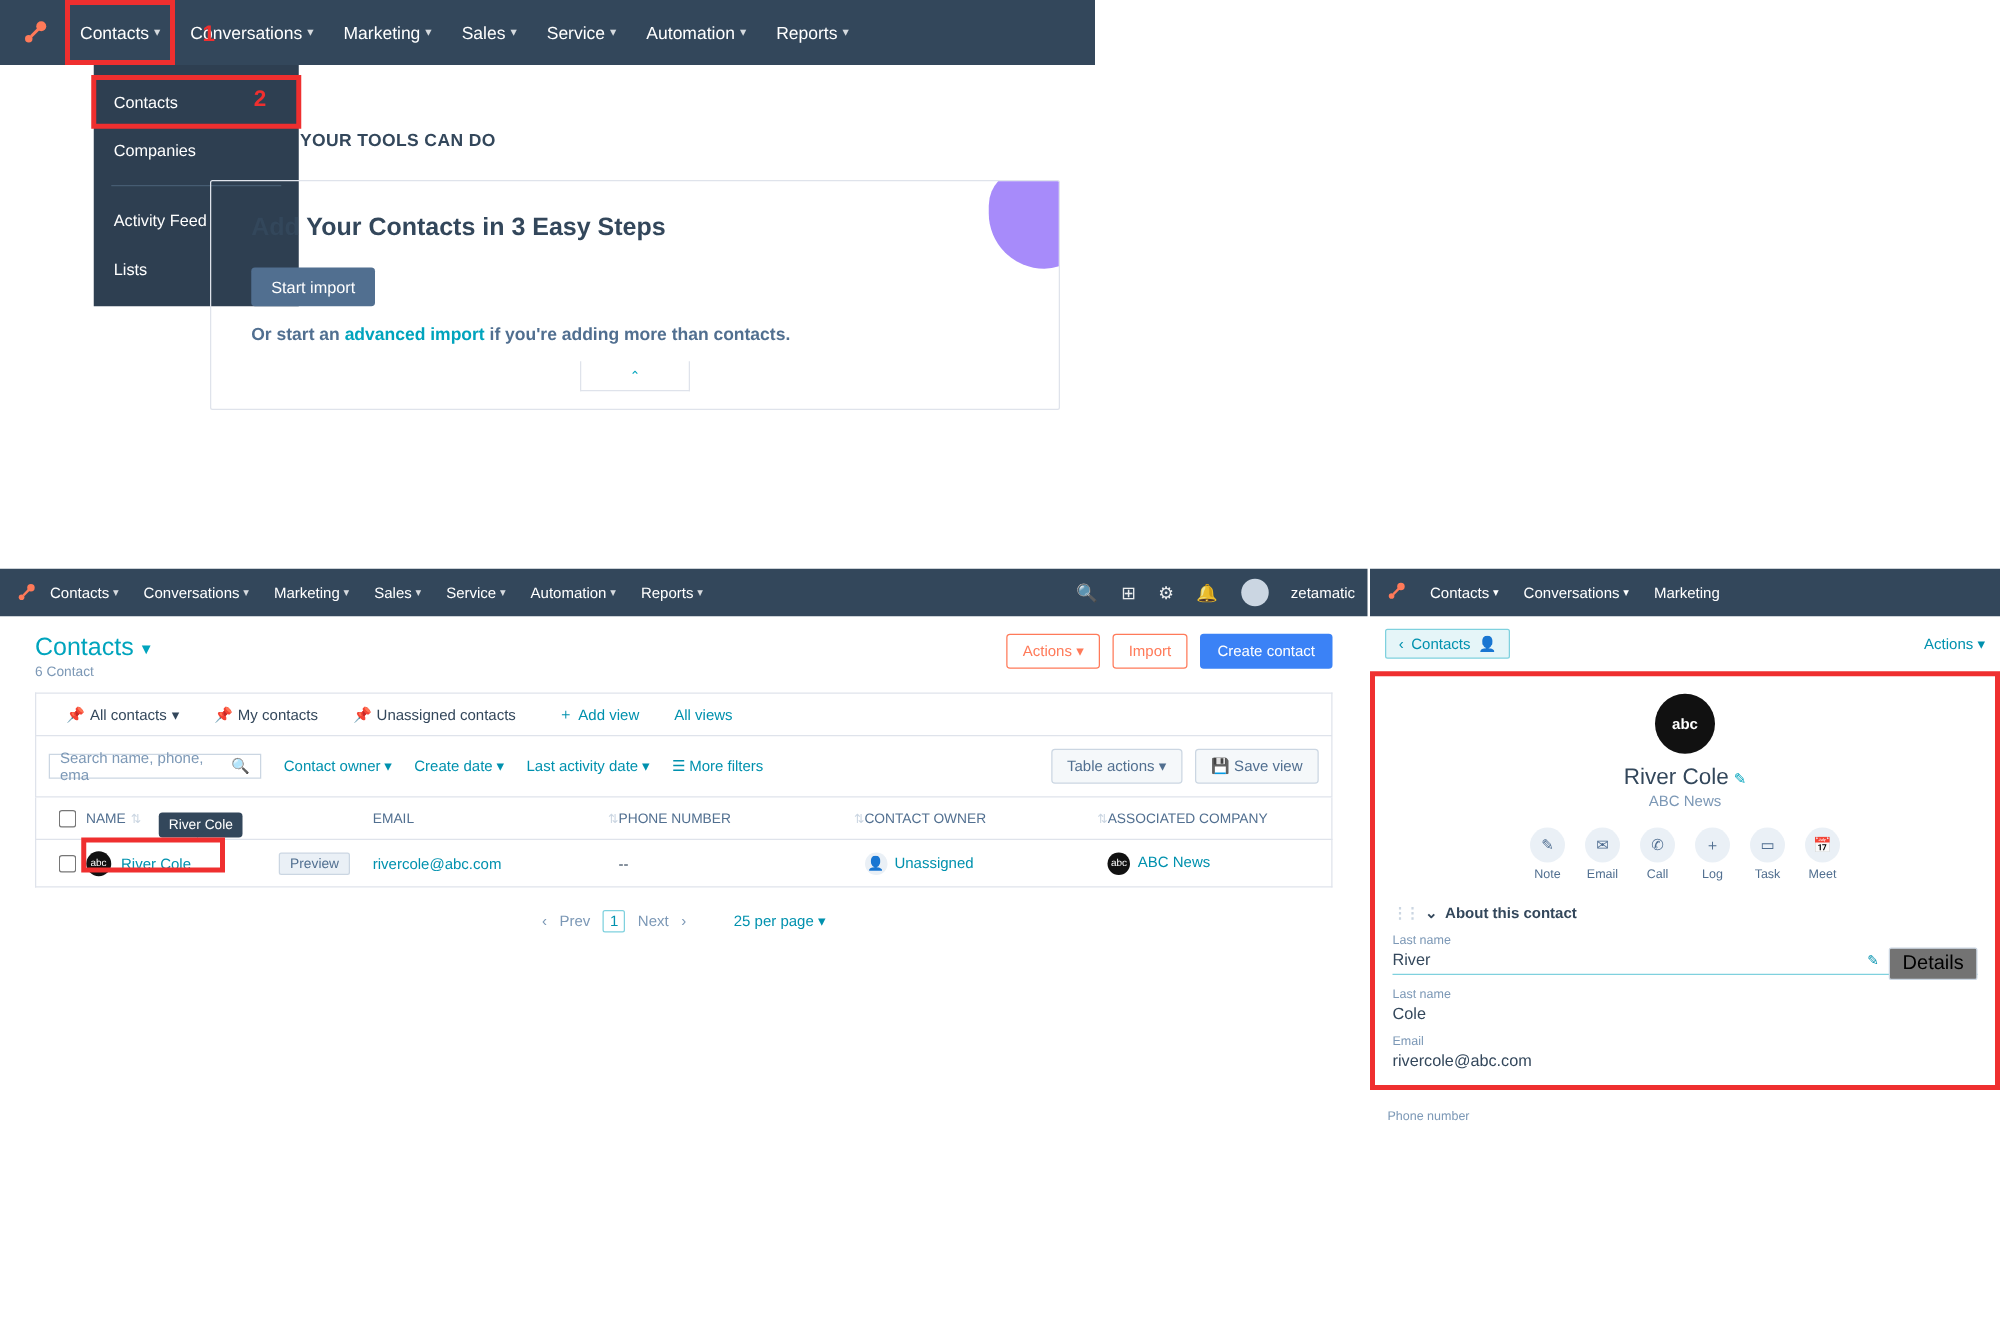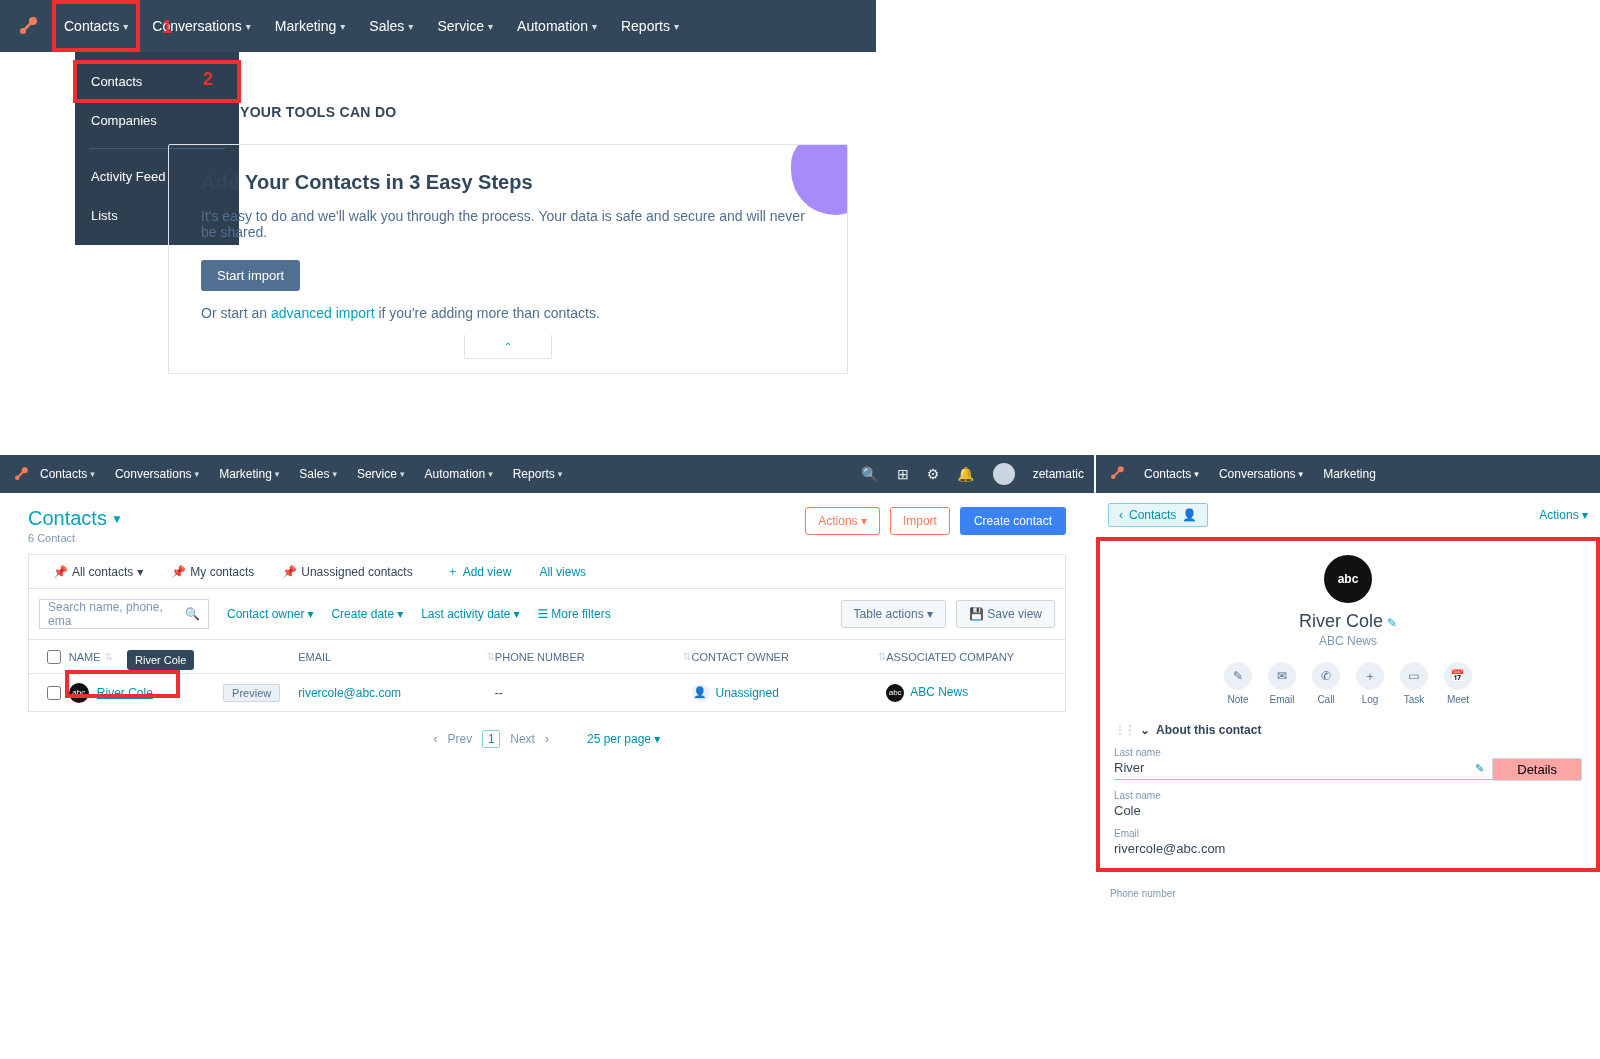--- a/index.html
+++ b/index.html
@@ -22,21 +22,21 @@
   .r1 .badge-2 { position:absolute; left:203px; top:69px; color:#ef2f2f; font-weight:700; font-size:18px;}
   .r1 .page-head { padding-left:240px; padding-top:20px;}
   .r1 .page-head .title-frag { font-size:24px; font-weight:600; color:#33475b;}
   .r1 .page-head .subtitle { color:#516f90; font-size:15px; margin-top:8px;}
   .r1 .section-header { padding-left:240px; font-size:14px; font-weight:700; color:#33475b; margin-top:52px; letter-spacing:.3px;}
   .r1 .card { margin:24px 28px 0 168px; border:1px solid #dfe3eb; border-radius:2px; padding:26px 32px 14px; position:relative; overflow:hidden;}
   .r1 .card .blob { position:absolute; right:-24px; top:-10px; width:80px; height:80px; background:#a78bfa; border-radius:40px 50px 48px 60px;}
   .r1 .card h3 { font-size:20px; font-weight:700;}
   .r1 .card p { margin-top:14px; color:#516f90; font-size:14px;}
   .r1 .card .btn-primary { margin-top:20px; background:#516f90; color:#fff; border:none; padding:8px 16px; border-radius:3px; font-size:13px; cursor:pointer;}
-  .r1 .card .or-line { margin-top:14px; color:#516f90; font-size:14px;}
+  .r1 .card .or-line { margin-top:14px; color:#516f90; font-size:14px;font-weight:bold;}
   .r1 .card .or-line .link { color:#00a4bd; cursor:pointer;}
   .r1 .collapse { margin:14px auto 0; width:88px; height:24px; border:1px solid #dfe3eb; border-top:none; display:flex; align-items:center; justify-content:center; font-size:10px; color:#00a4bd; cursor:pointer;}
   
   .r2 { left:0; top:455px; width:1094px; height:290px; }
   .r2 .nav { background:#33475b; height:38px; display:flex; align-items:center; padding:0 12px; position:relative;}
   .r2 .nav .logo { width:18px; height:18px;}
   .r2 .nav-item2 { padding:0 10px; color:#fff; font-size:12px; height:38px; display:flex; align-items:center; cursor:pointer;}
   .r2 .nav-item2 .chev { margin-left:3px; font-size:9px; opacity:.8;}
   .r2 .nav-right { position:absolute; right:10px; top:0; height:38px; display:flex; align-items:center; gap:18px; color:#fff;}
   .r2 .nav-right .icon { cursor:pointer; font-size:14px; opacity:.9;}
@@ -49,21 +49,21 @@
   .r2 .head .count { color:#7c98b6; font-size:11px; margin-top:2px;}
   .r2 .head-btns { display:flex; gap:10px;}
   .r2 .btn-outline { border:1px solid #ff7a59; color:#ff7a59; background:#fff; padding:6px 12px; border-radius:3px; font-size:12px; cursor:pointer;}
   .r2 .btn-orange { border:none; color:#fff; background:#3b82f6; padding:6px 14px; border-radius:3px; font-size:12px; cursor:pointer;}
   .r2 .tabs { margin-top:10px; border:1px solid #dfe3eb; border-bottom:none; display:flex; align-items:center; height:34px; padding-left:10px;}
   .r2 .tabs .tab { padding:0 14px; font-size:12px; display:flex; align-items:center; height:34px; gap:4px; color:#33475b; cursor:pointer;}
   .r2 .tabs .push { margin-left:6px;}
   .r2 .tabs .add { color:#0091ae; font-weight:500;}
   .r2 .tabs .all-views { color:#0091ae;}
   .r2 .filters { border:1px solid #dfe3eb; border-top:1px solid #dfe3eb; display:flex; align-items:center; padding:10px 10px; gap:18px;}
-  .r2 .search { border:1px solid #cbd6e2; width:170px; height:30px; display:flex; align-items:center; padding:0 8px; font-size:12px; color:#7c98b6; justify-content:space-between;}
+  .r2 .search { border:1px solid #cbd6e2; width:170px; height:20px; display:flex; align-items:center; padding:0 8px; font-size:12px; color:#7c98b6; justify-content:space-between;}
   .r2 .filter-link { color:#0091ae; font-size:12px; cursor:pointer; display:flex; align-items:center; gap:3px;}
   .r2 .filters .right { margin-left:auto; display:flex; gap:10px;}
   .r2 .btn-light { border:1px solid #cbd6e2; background:#f5f8fa; color:#516f90; padding:6px 12px; font-size:12px; border-radius:3px; cursor:pointer;}
   .r2 .thead { border:1px solid #dfe3eb; border-top:none; display:flex; align-items:center; padding:0 10px; height:34px; font-size:11px; color:#516f90;}
   .r2 .thead .ck { width:30px; display:flex; justify-content:center;}
   .r2 .thead .col { display:flex; align-items:center; gap:4px;}
   .r2 .c-name { width:231px;}
   .r2 .c-email { width:198px;}
   .r2 .c-phone { width:198px;}
   .r2 .c-owner { width:196px;}
@@ -101,21 +101,21 @@
   .r3 .actions-row { display:flex; justify-content:center; gap:16px; margin-top:14px;}
   .r3 .act { display:flex; flex-direction:column; align-items:center; gap:4px; cursor:pointer;}
   .r3 .act .ic { width:28px; height:28px; border-radius:50%; background:#eaf0f6; display:flex; align-items:center; justify-content:center; font-size:12px; color:#506e91;}
   .r3 .act .lbl { font-size:10px; color:#516f90;}
   .r3 .about { margin-top:18px; display:flex; align-items:center; gap:6px; font-size:12px; font-weight:600;}
   .r3 .about .drag { color:#cbd6e2; letter-spacing:-2px;}
   .r3 .field { margin-top:10px;}
   .r3 .flabel { font-size:10px; color:#7c98b6;}
   .r3 .fval { font-size:13px; color:#33475b; margin-top:2px;}
   .r3 .fline { height:1px; background:#7fd1de; margin-top:4px;}
-  .r3 .details-btn { float:right; border:1px solid #cbd6e2; background:#fca5a5; padding:3px 24px; font-size:13px; border-radius:2px; cursor:pointer;}
+  .r3 .details-btn { float:right; border:1px solid #cbd6e2; background:#737373; padding:3px 10px; font-size:16px; border-radius:2px; cursor:pointer;}
   .r3 .pencil { float:right; color:#0091ae; font-size:11px; margin-right:8px; margin-top:4px; cursor:pointer;}
   .r3 .cutoff { font-size:10px; color:#7c98b6; margin-top:16px;}
   input[type=checkbox]{width:14px;height:14px;border:1px solid #cbd6e2;}
 </style>
 </head>
 <body>
 
 <div class="region r1">
   <div class="nav">
     <div class="logo">
@@ -165,21 +165,20 @@
     <div class="dd-item">Activity Feed</div>
     <div class="dd-item">Lists</div>
   </div>
   <div class="badge-2">2</div>
 
   <div class="section-header">YOUR TOOLS CAN DO</div>
 
   <div class="card">
     <div class="blob"></div>
     <h3>Add Your Contacts in 3 Easy Steps</h3>
-    <p>It's easy to do and we'll walk you through the process. Your data is safe and secure and will never be shared.</p>
     <button class="btn-primary">Start import</button>
     <div class="or-line">
       <span>Or start an </span><span class="link">advanced import</span><span> if you're adding more than contacts.</span>
     </div>
     <div class="collapse">
       <span>⌃</span>
     </div>
   </div>
 </div>
 

